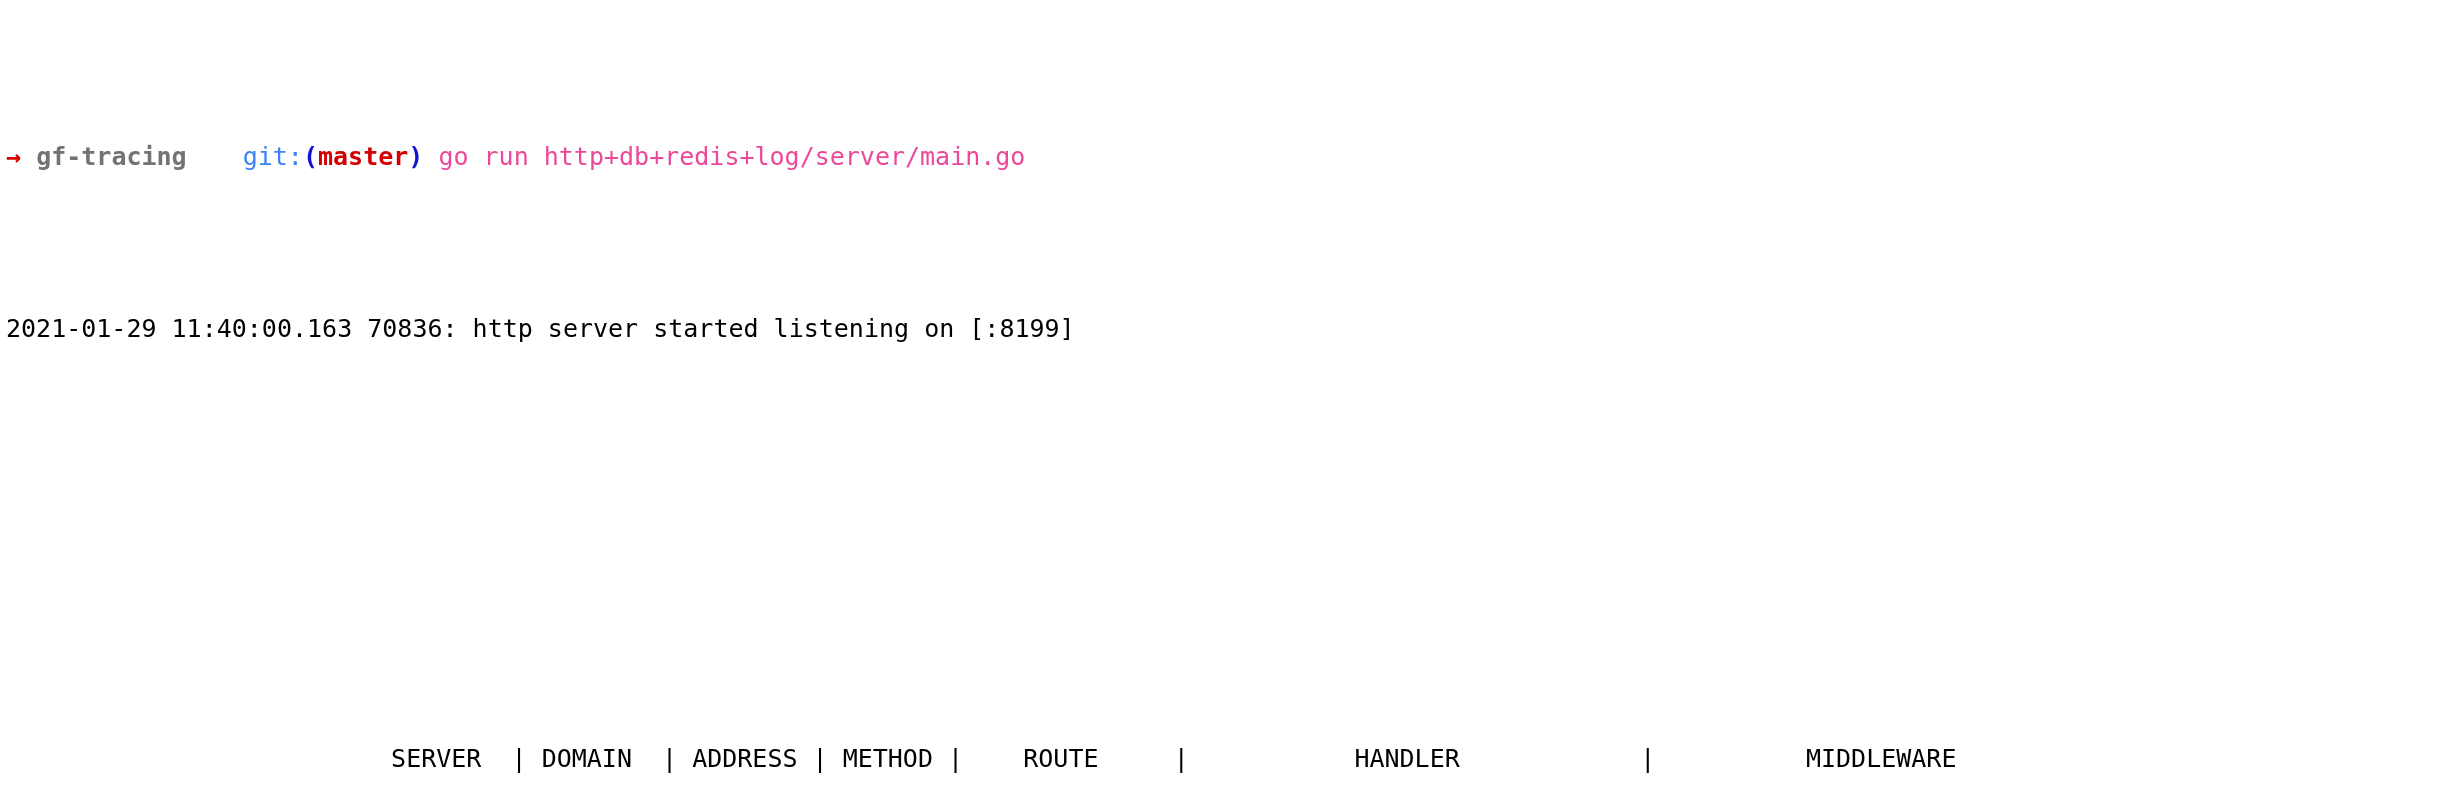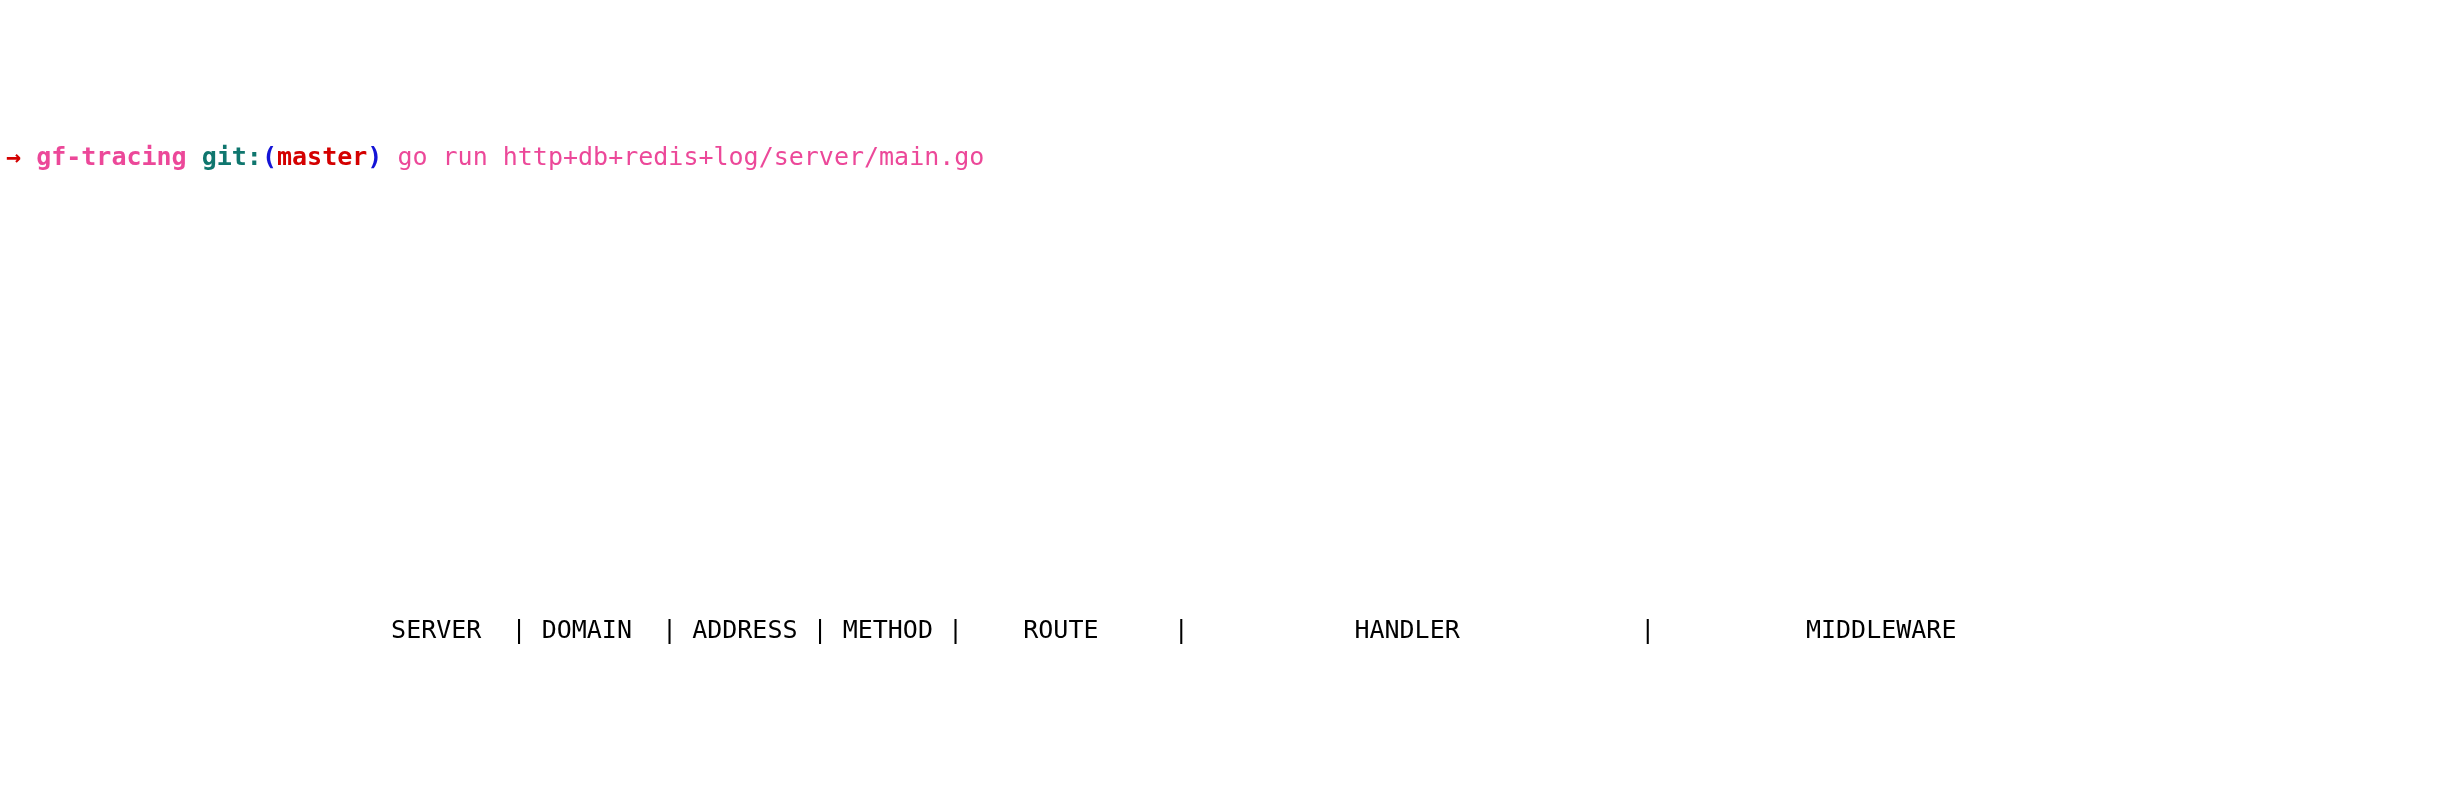--- a/index.html
+++ b/index.html
@@ -31,35 +31,36 @@
     white-space: pre;
     height: 43px;
     padding-left: 6px;
     font-family: "DejaVu Sans Mono", "Liberation Mono", monospace;
   }
   .line.blank {
     height: 43px;
   }
   .seg { white-space: pre; }
   .arrow  { color: #d40000; font-weight: bold; }
-  .repo   { color: #ec4899; font-weight: bold; }
-  .git    { color: #0f766e; font-weight: bold; }
+  .repo   { color: #737373; font-weight: bold; }
+  .git    { color: #3b82f6; font-weight: normal; margin-left: 41px; }
   .paren  { color: #1414d6; font-weight: bold; }
   .branch { color: #d40000; font-weight: bold; }
   .cmd    { color: #ec4899; }
   .plain  { color: #000000; }
   .table-block .line { letter-spacing: 0px; text-align: center; }
 </style>
 </head>
 <body>
 
 <div class="terminal">
 
   <div class="line"><span class="seg arrow">→</span><span class="plain"> </span><span class="seg repo">gf-tracing</span><span class="plain"> </span><span class="seg git">git:</span><span class="seg paren">(</span><span class="seg branch">master</span><span class="seg paren">)</span><span class="seg cmd"> go run http+db+redis+log/server/main.go</span></div>
 
+  <div class="line">2021-01-29 11:40:00.163 70836: http server started listening on [:8199]</div>
 
   <div class="line blank"> </div>
 
   <div class="table-block">
     <div class="line">  SERVER  | DOMAIN  | ADDRESS | METHOD |    ROUTE     |           HANDLER            |          MIDDLEWARE          </div>
     
     
     
     
     

